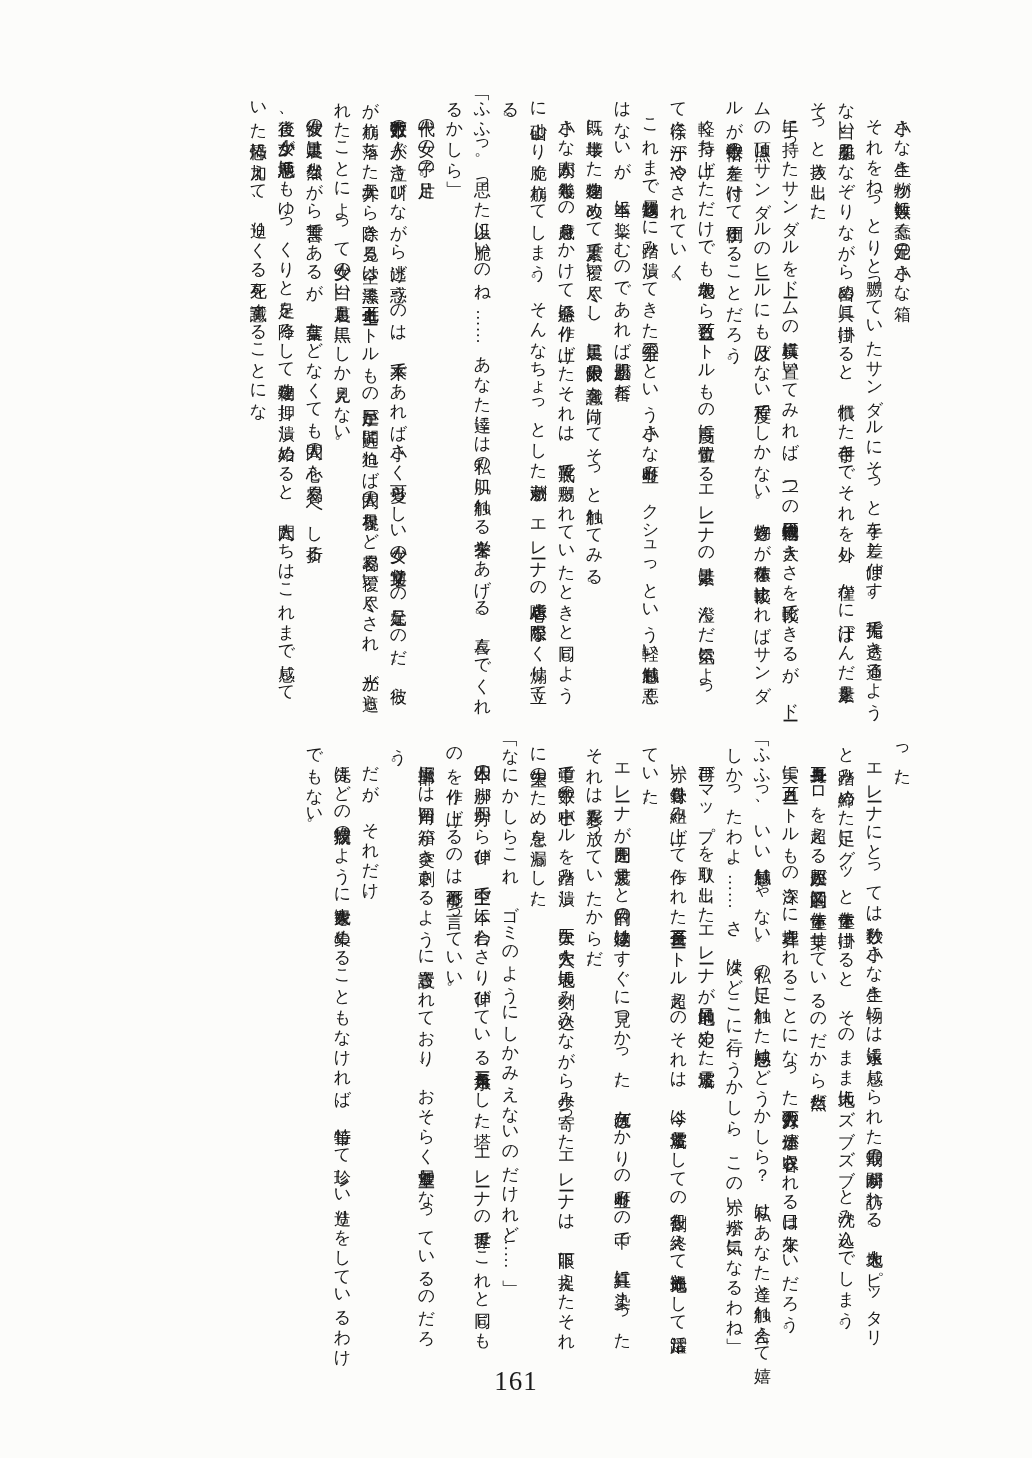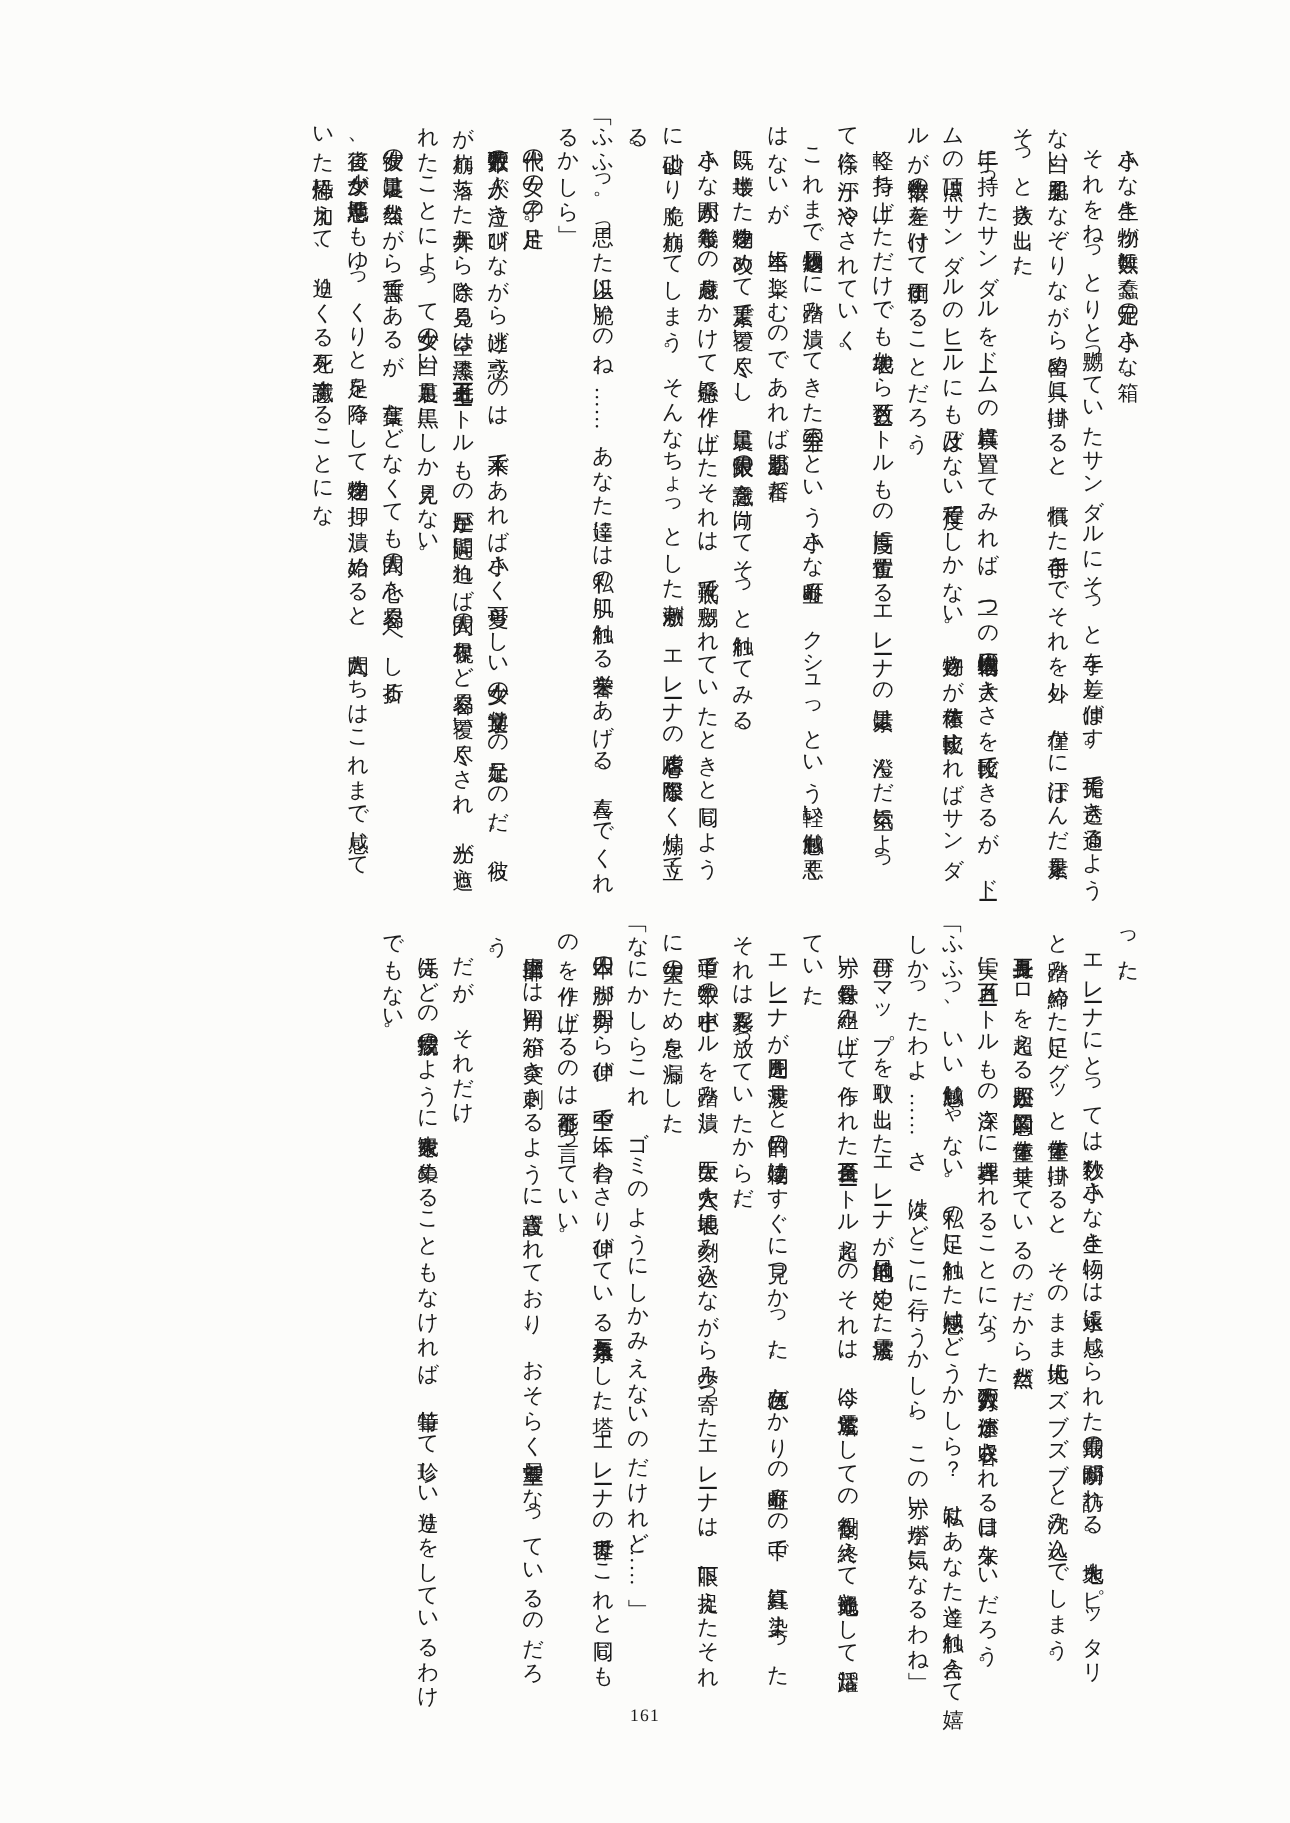--- a/index.html
+++ b/index.html
@@ -38,21 +38,21 @@
     line-break: strict;
     overflow-wrap: break-word;
   }
   .text-block p.indent { text-indent: 1em; }
   .page-number {
     position: absolute;
     top: 1366px;
     left: 0;
     width: 100%;
     text-align: center;
-    font-size: 14px;
+    font-size: 27px;
     letter-spacing: 1px;
     color: #1b1b1b;
   }
 </style>
 </head>
 <body>
 
 <div class="page">
   <div class="text-block upper">
       <p class="indent">小さな生き物が無数に蠢く足元の小さな箱。</p>

